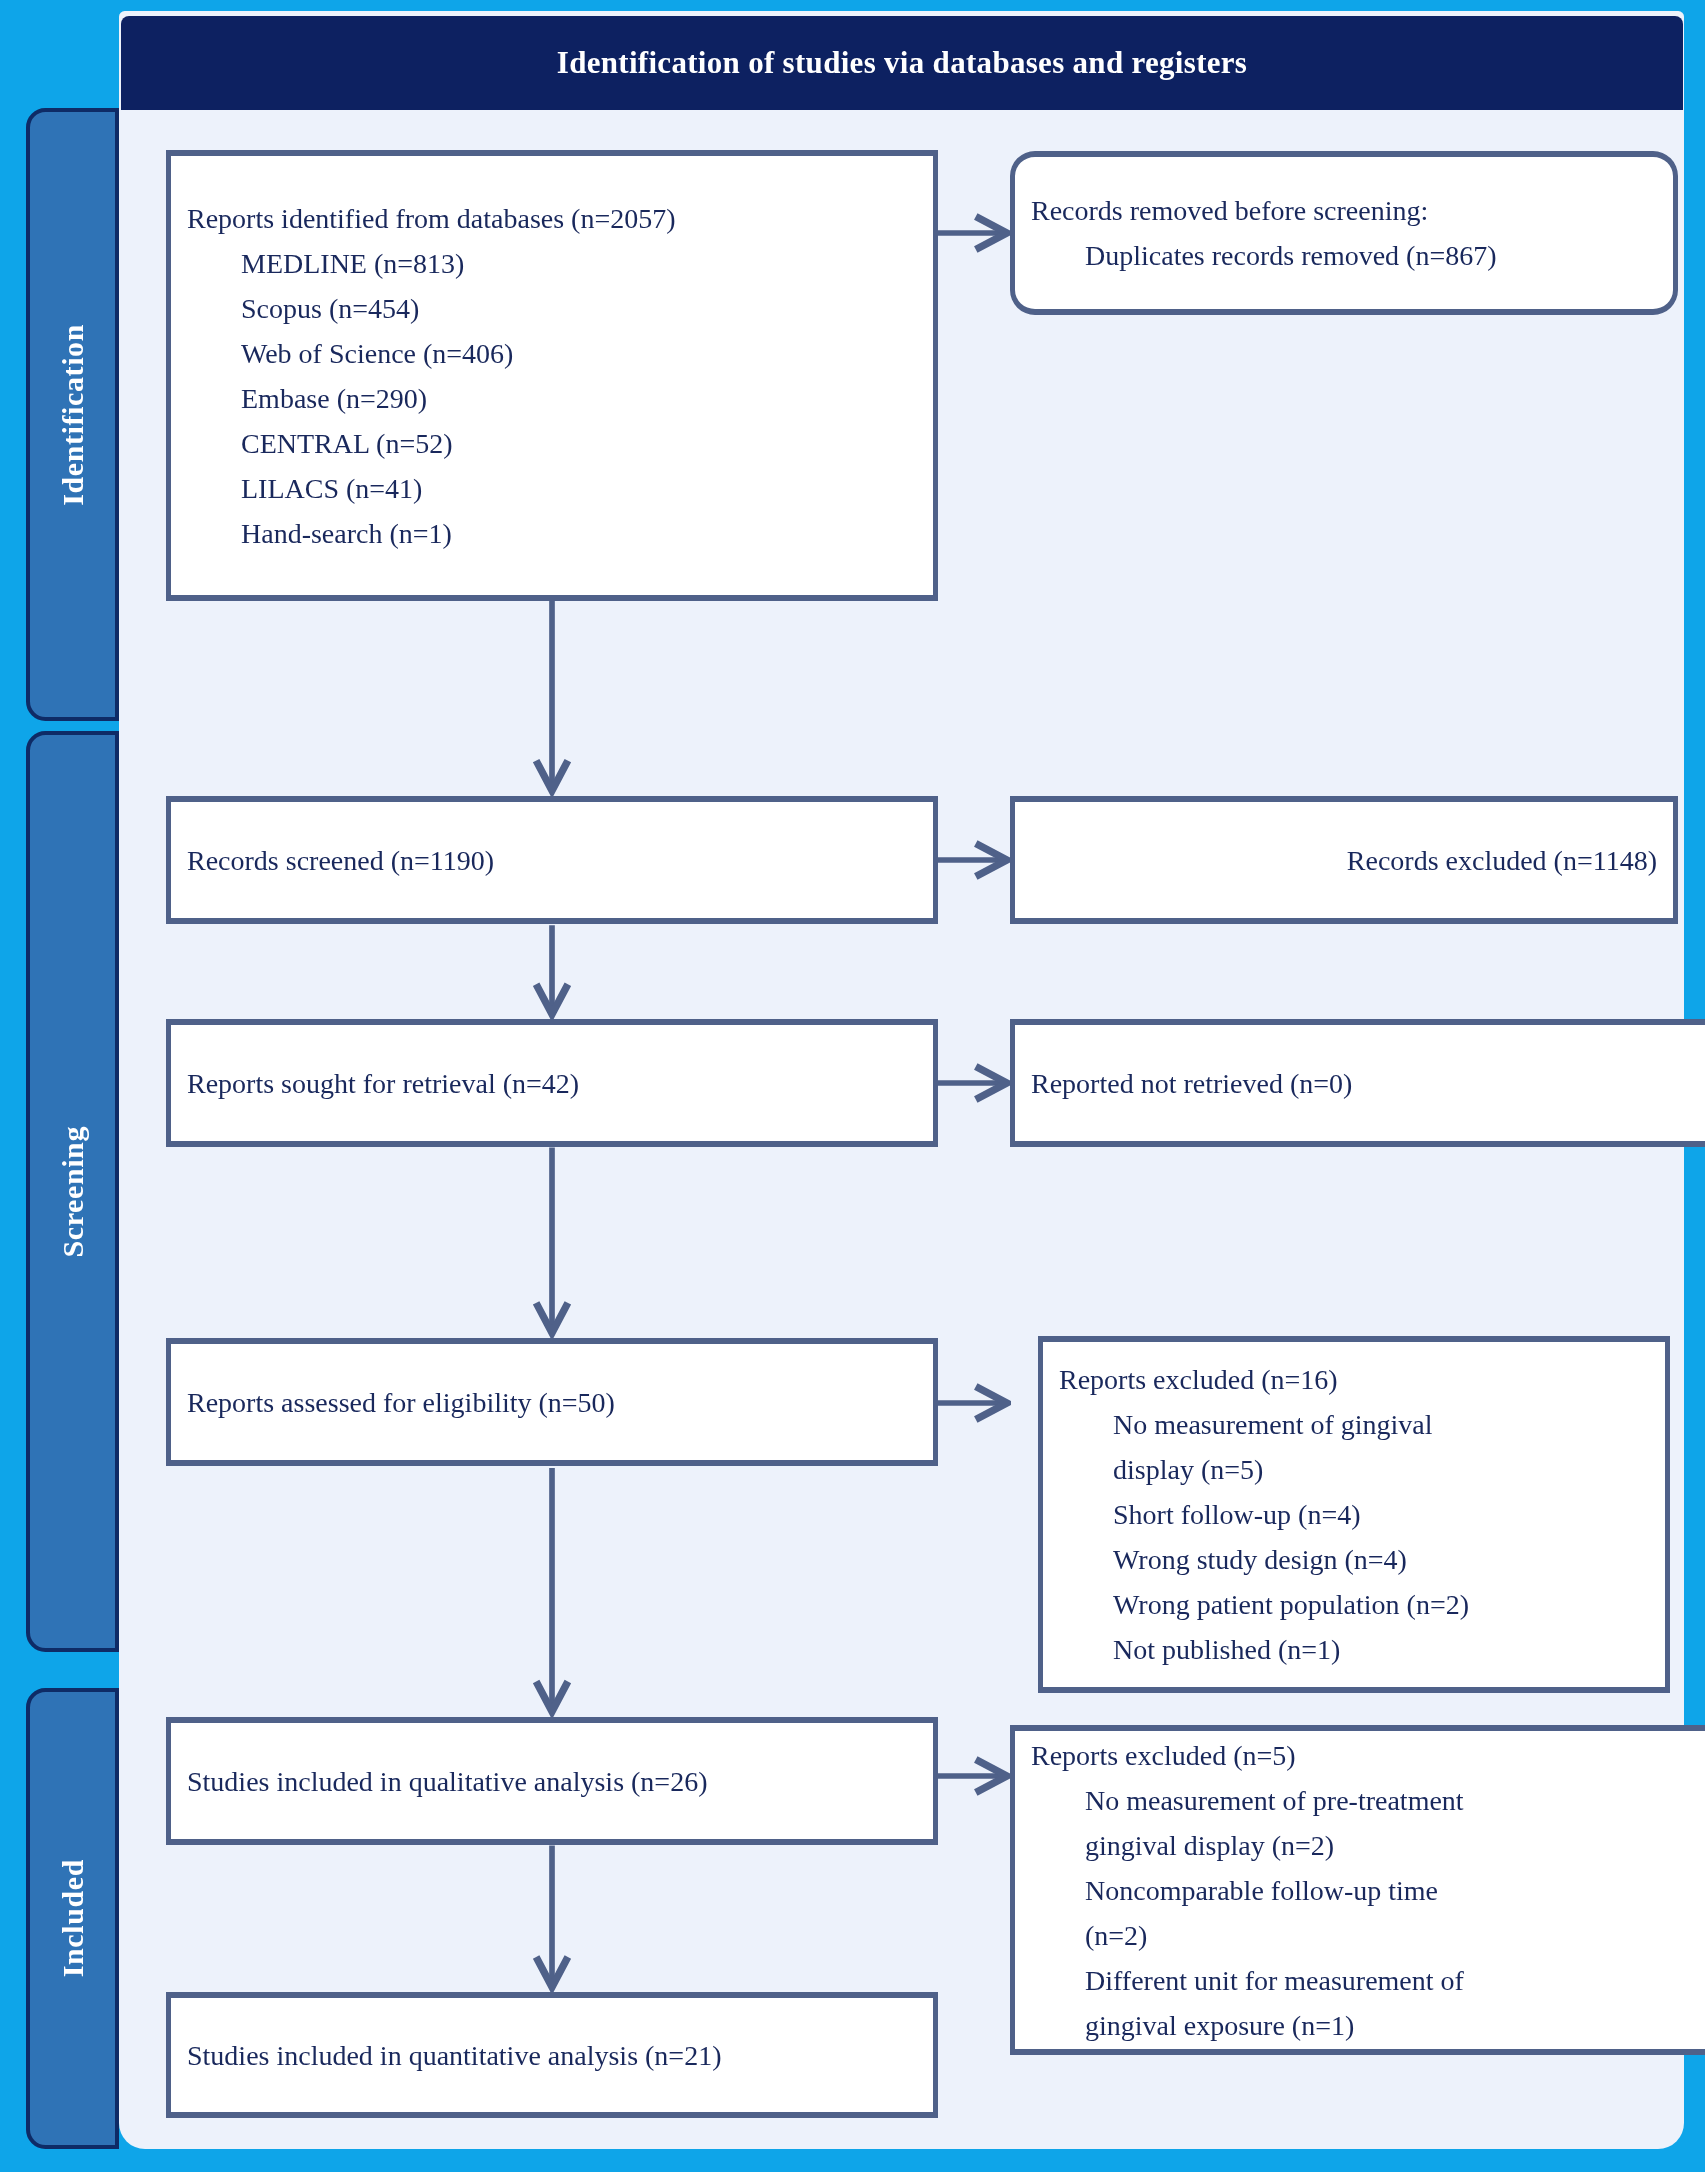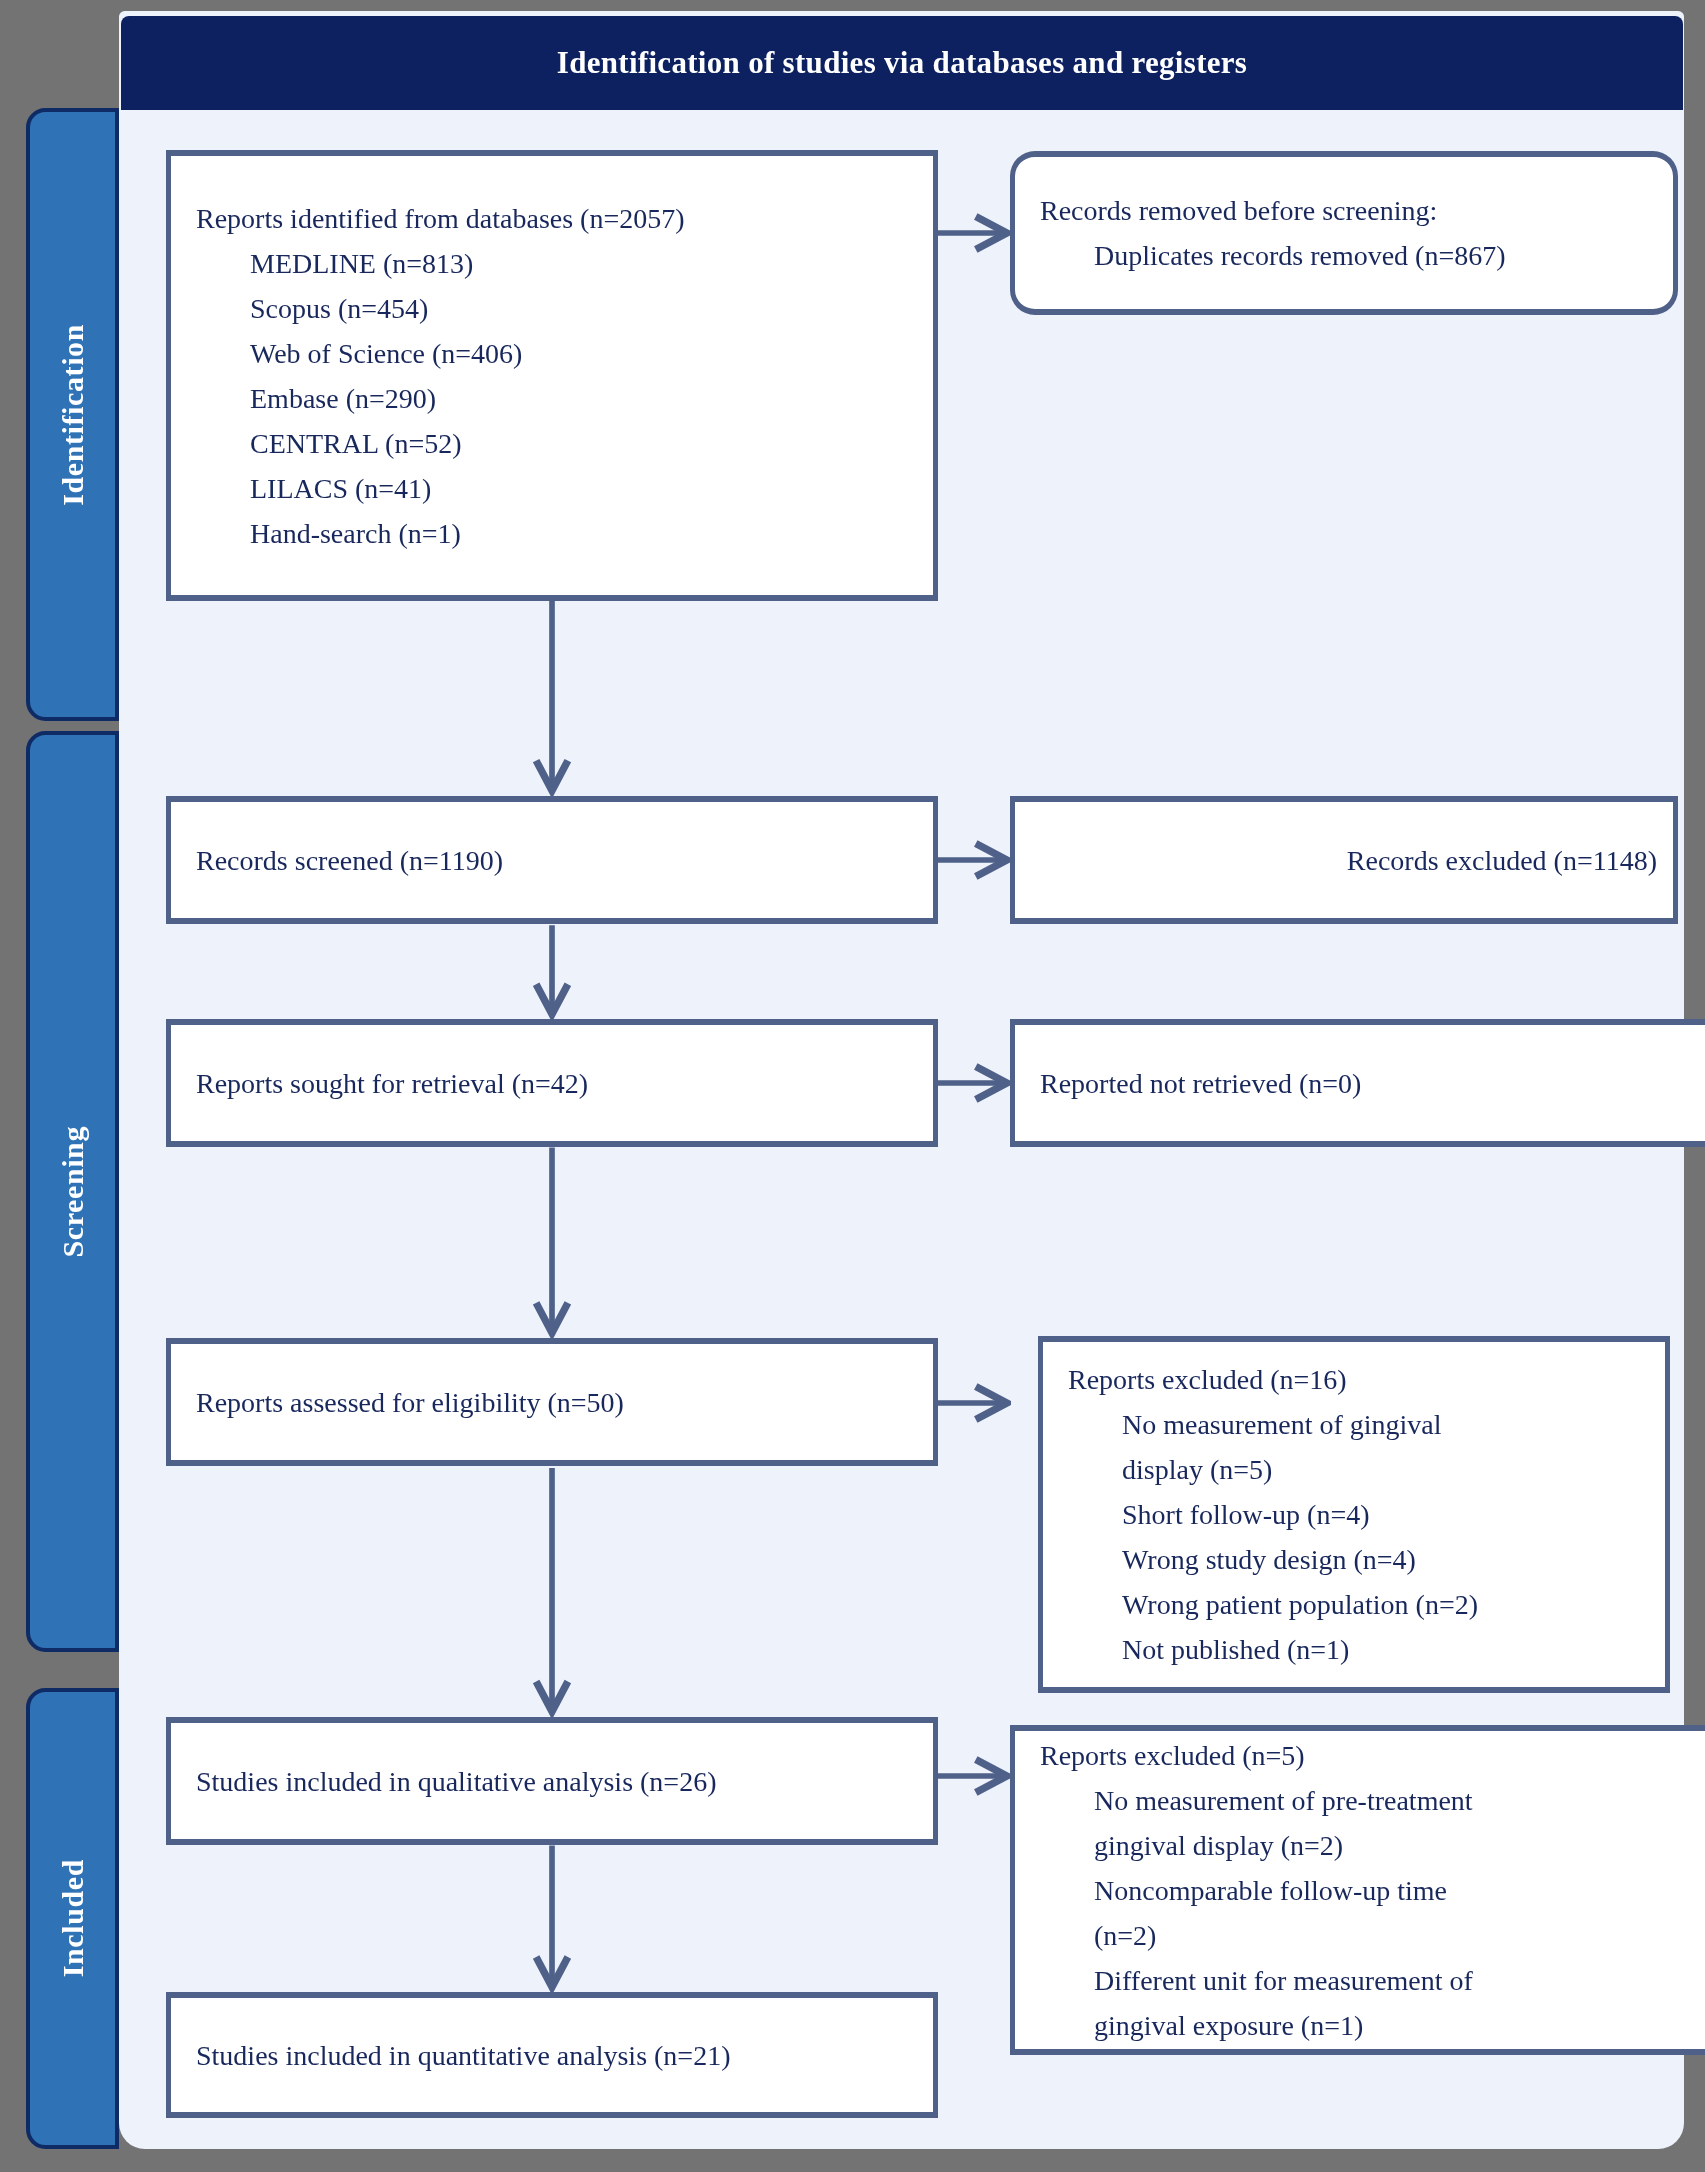--- a/index.html
+++ b/index.html
@@ -1,20 +1,20 @@
 <!DOCTYPE html>
 <html style="font-size:9px"><head>
 <meta charset="utf-8">
 <style>
   html, body { margin: 0; padding: 0; background: #ffffff; }
   #canvas {
     position: relative;
     width: 1705px;
     height: 2172px;
-    background: #737373;
+    background: #0ea5e9;
     font-family: "Liberation Serif", "DejaVu Serif", serif;
     overflow: hidden;
   }
 
   
   .panel {
     position: absolute;
     left: 119px; top: 11.4px;
     width: 1565px; height: 2138px;
     background: #EDF2FB;
@@ -70,21 +70,21 @@
     position: absolute;
     background: #ffffff;
     border: 5.1px solid #4F6189;
     border-top-width: 6.3px;
     border-bottom-width: 6.8px;
     box-sizing: border-box;
     display: flex;
     flex-direction: column;
     justify-content: center;
   }
-  .box .inner { padding: 0 16px 0 25px; }
+  .box .inner { padding: 0 16px 0 16px; }
   .tline {
     font-size: 28px;
     line-height: 45px;
     color: #19285C;
     white-space: nowrap;
   }
   .tline.sub { margin-left: 54px; }
 
   #box-identified   { left: 166px;  top: 150px;  width: 772px; height: 451px; }
   #box-screened     { left: 166px;  top: 796px; width: 772px; height: 128px; }

